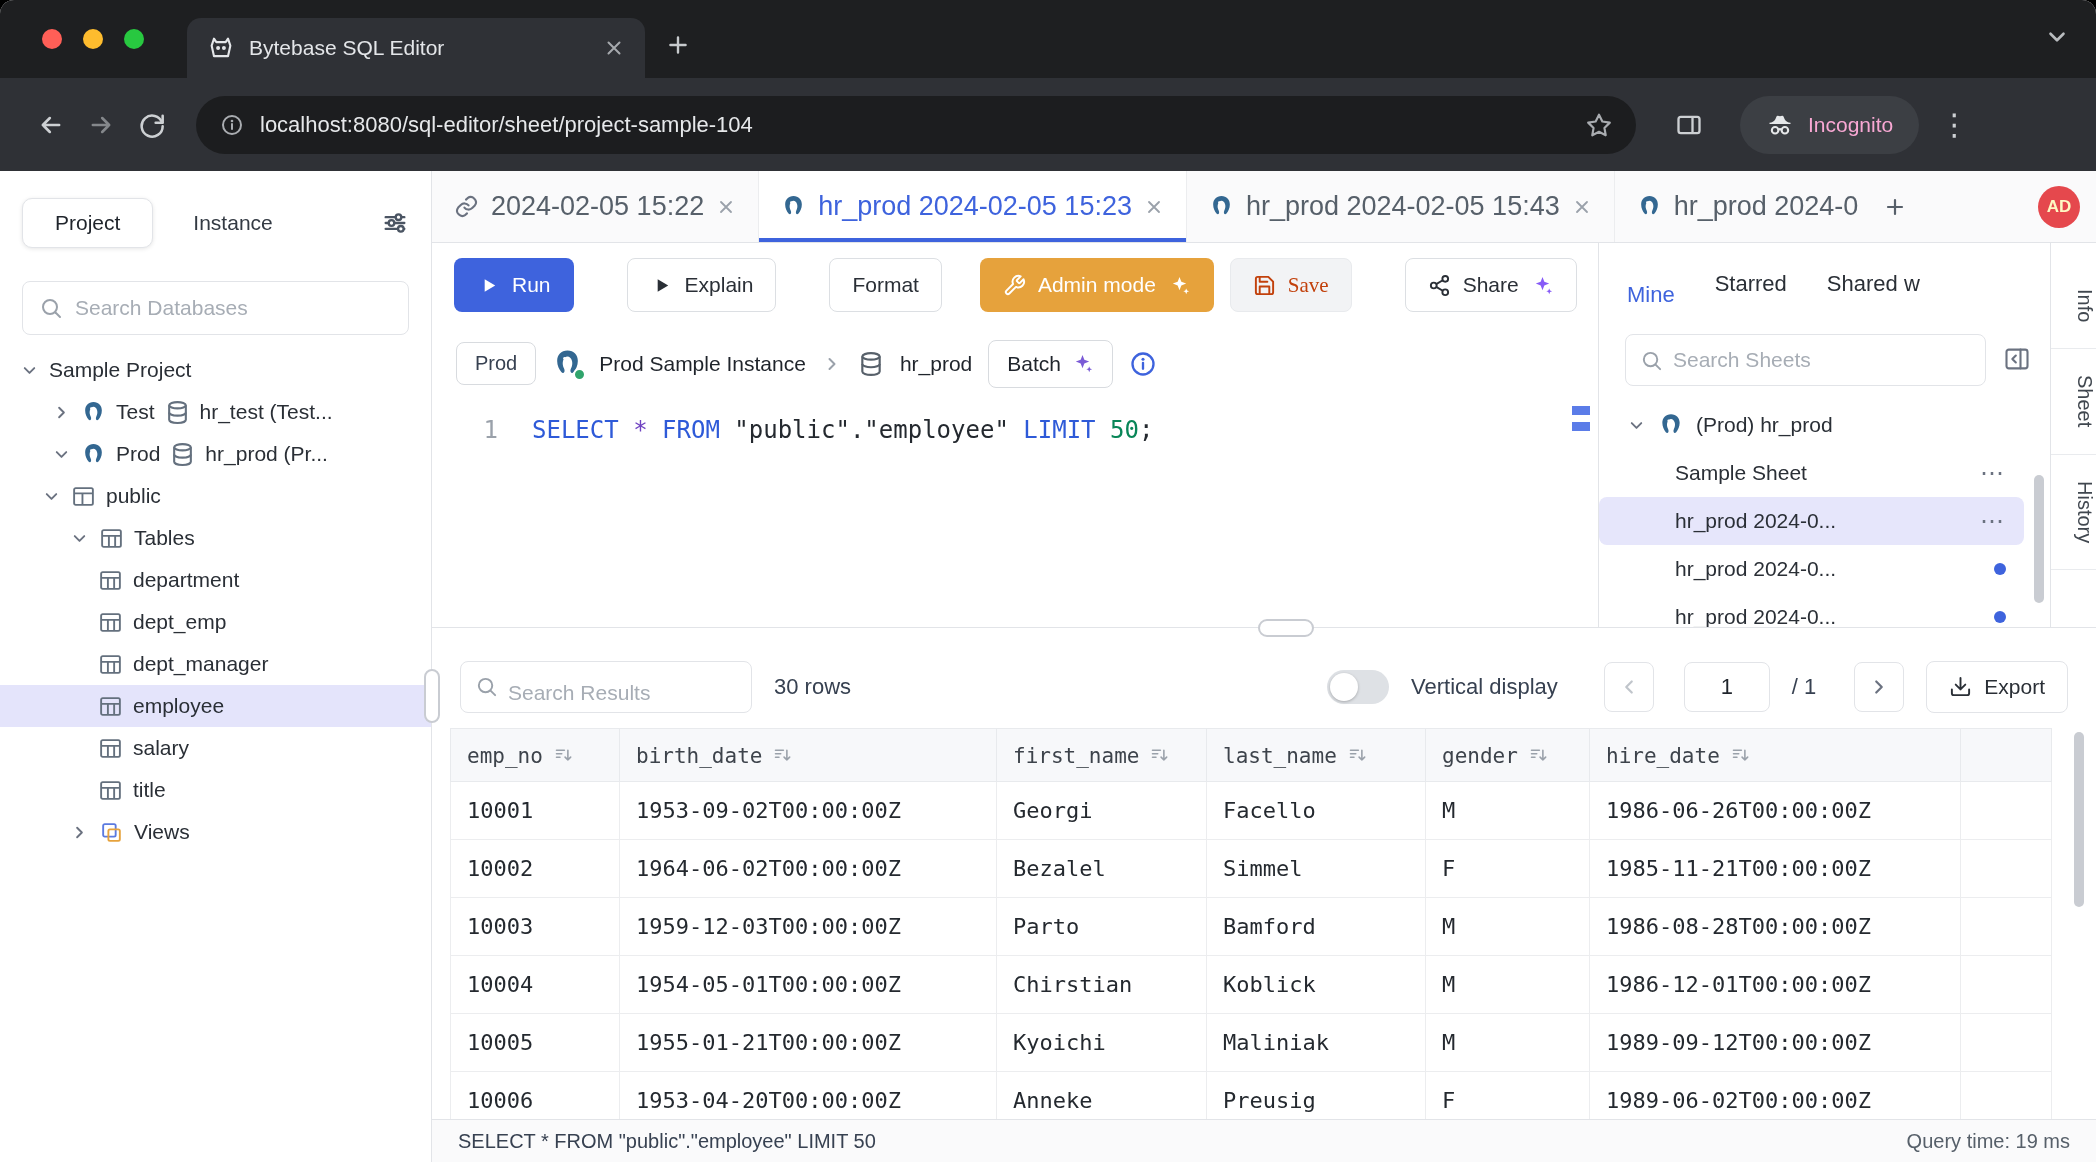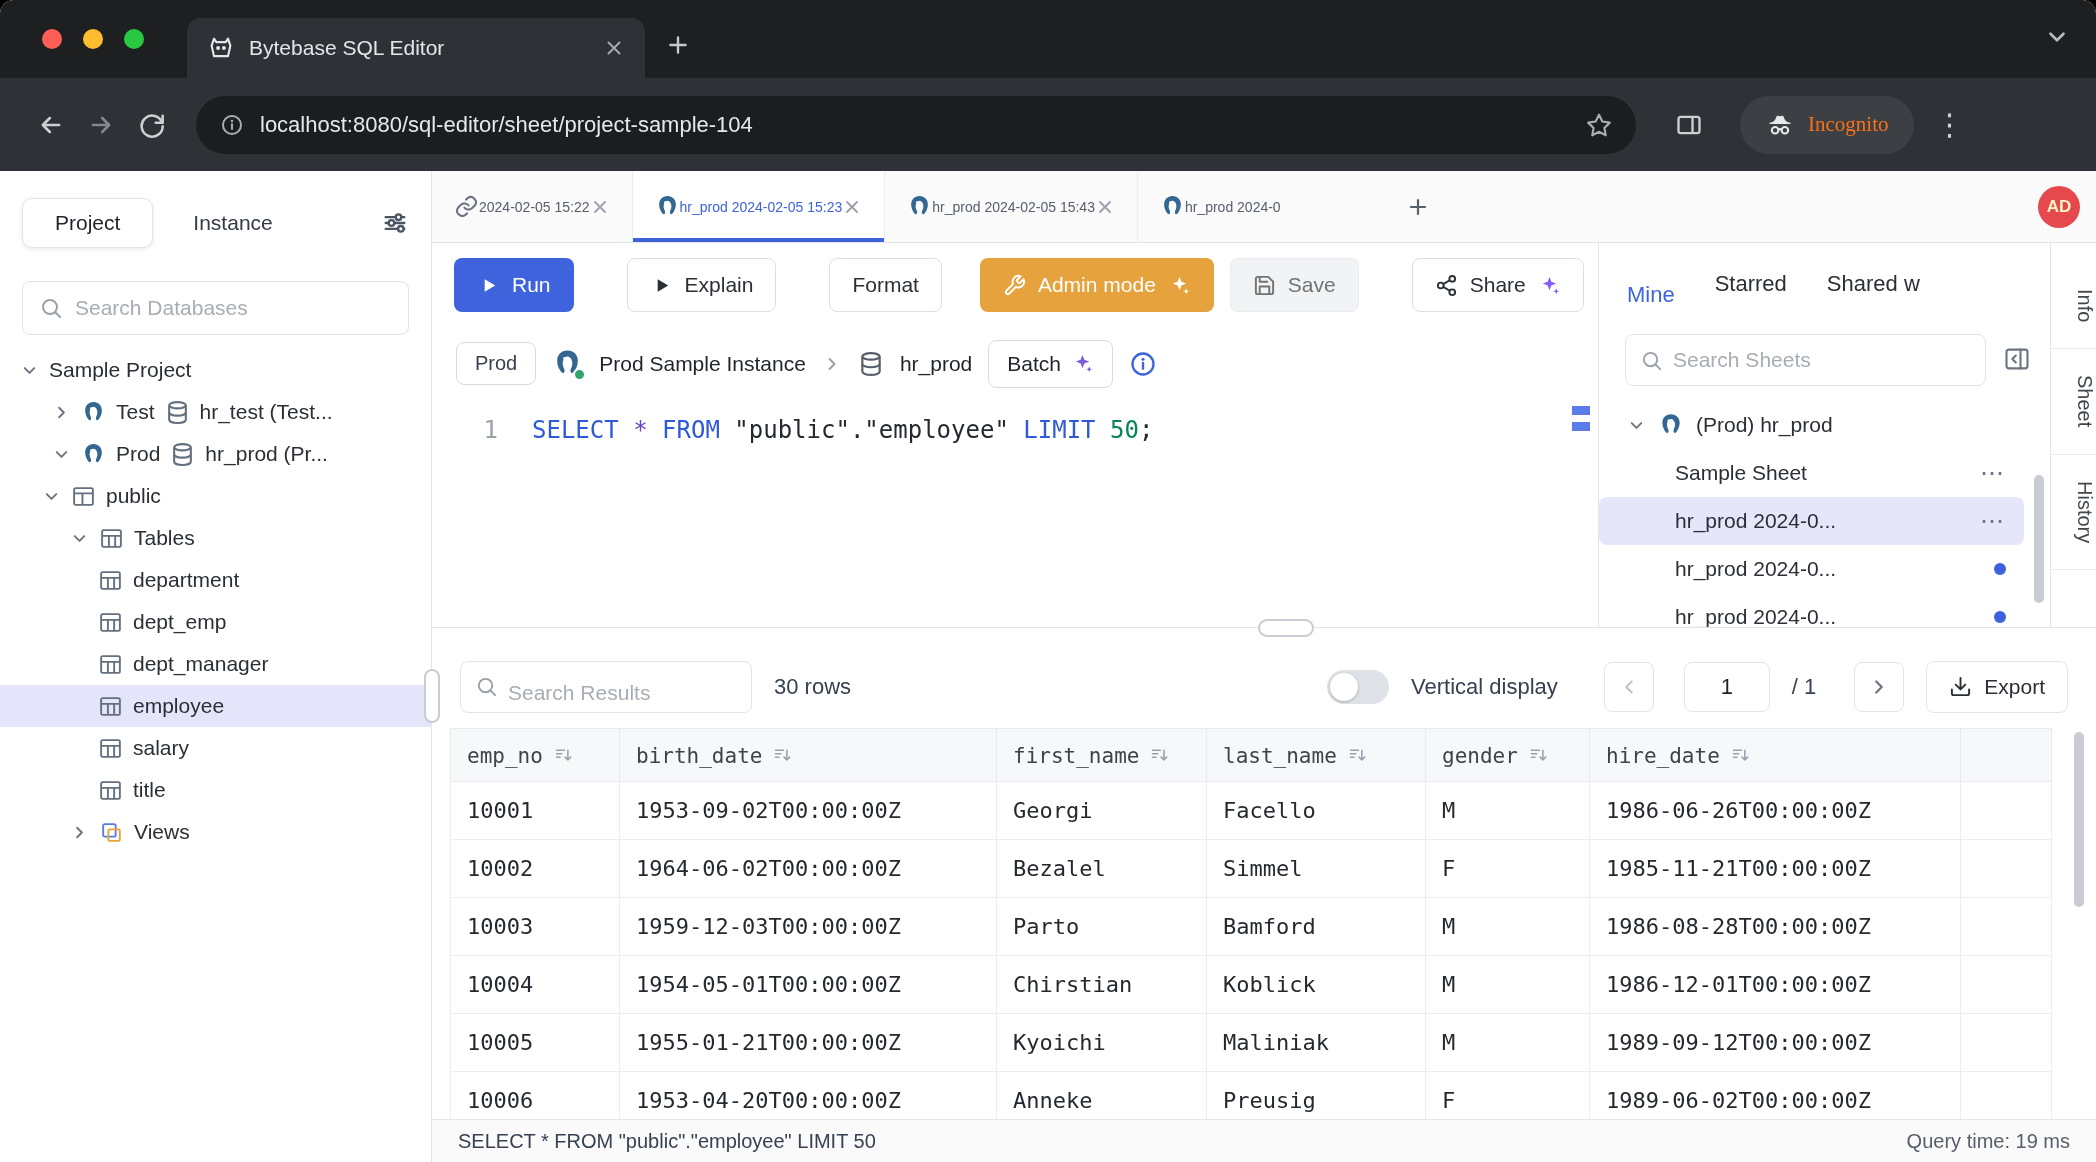--- a/index.html
+++ b/index.html
@@ -24,21 +24,21 @@
   .win-chev{ position:absolute; right:26px; top:24px; width:26px; height:26px; color:#B9BCBF; }
   .chrome-nav{ height:93px; background:#2F3136; display:flex; align-items:center; padding:0 26px; flex:none; }
   .navic{ width:50px; height:50px; display:flex; align-items:center; justify-content:center; border:none; background:none; color:#CDD0D3; flex:none; }
   .navic.dim{ color:#84878B; }
   .navic svg{ width:28px; height:28px; }
   .urlbar{ margin-left:20px; width:1440px; height:58px; border-radius:29px; background:#1C1D1F; display:flex; align-items:center; padding:0 24px; gap:16px; }
   .urlbar .info-ic{ width:24px; height:24px; color:#A9ACB0; flex:none; }
   .url-text{ flex:1; font-size:22px; color:#E6E8EA; white-space:nowrap; overflow:hidden; }
   .star-ic{ width:26px; height:26px; color:#A9ACB0; flex:none; }
   .panel-ic{ margin-left:28px; }
-  .incognito{ margin-left:26px; height:58px; border-radius:29px; background:#3C3F44; display:flex; align-items:center; gap:14px; padding:0 26px; color:#f97316; font-size:21px; white-space:nowrap;font-family:Liberation Serif, serif; }
+  .incognito{ margin-left:26px; height:58px; border-radius:29px; background:#3C3F44; display:flex; align-items:center; gap:14px; padding:0 26px; color:#f9a8d4; font-size:21px; white-space:nowrap; }
   .incog-ic{ width:28px; height:28px; color:#E6E8EA; }
   .kebab{ margin-left:20px; color:#CDD0D3; font-size:30px; line-height:1; background:none; border:none; }
 
   
   .app{ flex:1; display:flex; min-height:0; background:#fff; }
 
   
   .sidebar{ width:432px; flex:none; border-right:1px solid var(--border); position:relative; padding-top:16px; }
   .side-head{ display:flex; align-items:center; padding:0 22px; height:72px; gap:40px; }
   .proj-chip{ background:#fff; border:1px solid var(--border); box-shadow:0 1px 4px rgba(0,0,0,.10); border-radius:10px; padding:12px 32px; font-size:21px; color:#1F242B; }
@@ -53,39 +53,39 @@
   .trow .chev{ width:19px; height:19px; color:#6B7280; flex:none; }
   .trow .tic{ width:25px; height:25px; color:#64707E; flex:none; }
   .trow.selected{ background:var(--sel); }
   .pl0{ padding-left:20px; } .pl1{ padding-left:52px; } .pl2{ padding-left:42px; } .pl3{ padding-left:70px; } .pl4{ padding-left:98px; }
   .side-grab{ position:absolute; right:-9px; top:498px; width:16px; height:54px; background:#fff; border:2px solid #C9CCD2; border-radius:8px; z-index:5; }
 
   
   .main{ flex:1; display:flex; flex-direction:column; min-width:0; }
 
   .mtabs{ height:72px; flex:none; background:#FAFAFB; border-bottom:1px solid var(--border); display:flex; align-items:stretch; position:relative; }
-  .mtab{ display:flex; align-items:center; padding:0 22px; font-size:14px; color:#57606A; border-right:1px solid #ECEDEF; white-space:nowrap; }
+  .mtab{ display:flex; align-items:center; gap:12px; padding:0 22px; font-size:27px; color:#57606A; border-right:1px solid #ECEDEF; white-space:nowrap; }
   .mtab .tabic{ width:25px; height:25px; flex:none; color:#6B7280; }
   .mtab .x{ width:20px; height:20px; color:#9AA1AA; flex:none; }
   .mtab.active{ background:#fff; color:var(--accent); box-shadow:inset 0 -4px 0 var(--accent); }
   .mtab.partial{ width:252px; overflow:hidden; border-right:none; }
   .plus-btn{ width:56px; display:flex; align-items:center; justify-content:center; color:#57606A; background:none; border:none; }
   .plus-btn svg{ width:24px; height:24px; }
   .avatar{ position:absolute; right:16px; top:15px; width:42px; height:42px; border-radius:50%; background:#E5484D; color:#fef9c3; font-size:17px; font-weight:bold; display:flex; align-items:center; justify-content:center; }
 
   .upper{ flex:none; height:385px; display:flex; min-height:0; border-bottom:1px solid var(--border); }
   .editor-col{ flex:1; display:flex; flex-direction:column; min-width:0; }
 
   .toolbar{ height:84px; flex:none; display:flex; align-items:center; padding:0 22px; gap:16px; }
   .btn{ height:54px; border-radius:8px; display:inline-flex; align-items:center; gap:12px; padding:0 22px; font-size:21px; border:1px solid transparent; background:#fff; font-family:inherit; white-space:nowrap; }
   .btn svg{ width:23px; height:23px; flex:none; }
   .btn.run{ background:var(--accent); color:#fff; }
   .btn.outline{ border-color:#DCDFE3; color:#2A2F36;margin-left:37px; }
   .btn.admin{ background:var(--admin); color:#fff; margin-left:22px; }
-  .btn.save{ background:#F2F3F5; color:#737373; border-color:#E8EAED; }
+  .btn.save{ background:#F2F3F5; color:#c2410c; border-color:#E8EAED;font-family:Liberation Serif, serif; }
   .spark-purple{ color:#875BF7; }
   .spark-white{ color:#fff; }
 
   .crumb{ height:73px; flex:none; display:flex; align-items:center; padding:0 24px; gap:16px; font-size:21px; color:#1F242B; }
   .env-chip{ border:1px solid #D8DBDF; border-radius:8px; padding:9px 18px; font-size:20px; color:#374151; }
   .pgwrap{ position:relative; width:31px; height:31px; flex:none; }
   .pgwrap svg{ width:31px; height:31px; }
   .gdot{ position:absolute; right:-3px; bottom:-2px; width:13px; height:13px; border-radius:50%; background:#30A46C; border:2px solid #fff; }
   .crumb .sep{ width:20px; height:20px; color:#9AA1AA; }
   .crumb .dbic{ width:26px; height:26px; color:#57606A; }

